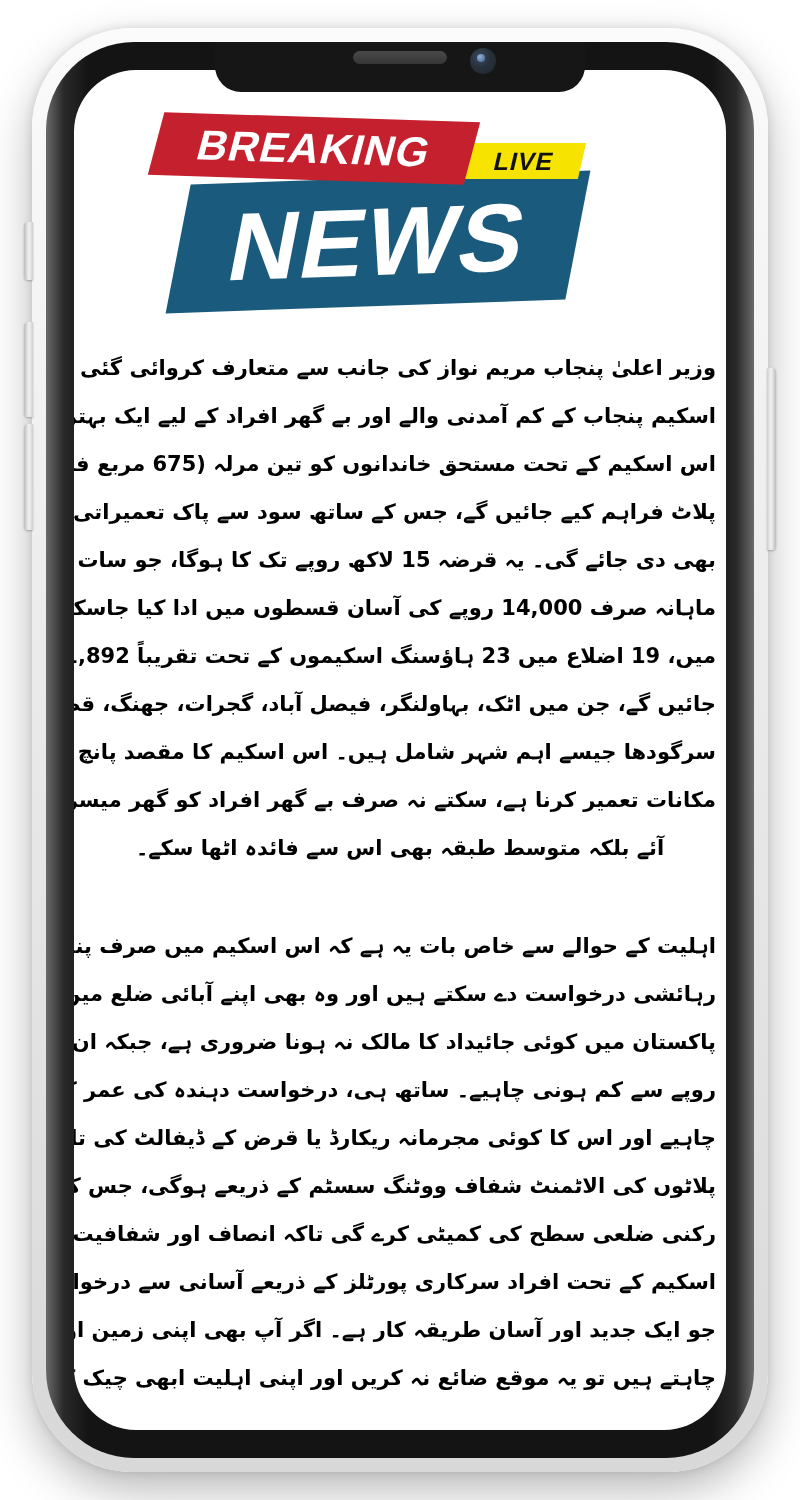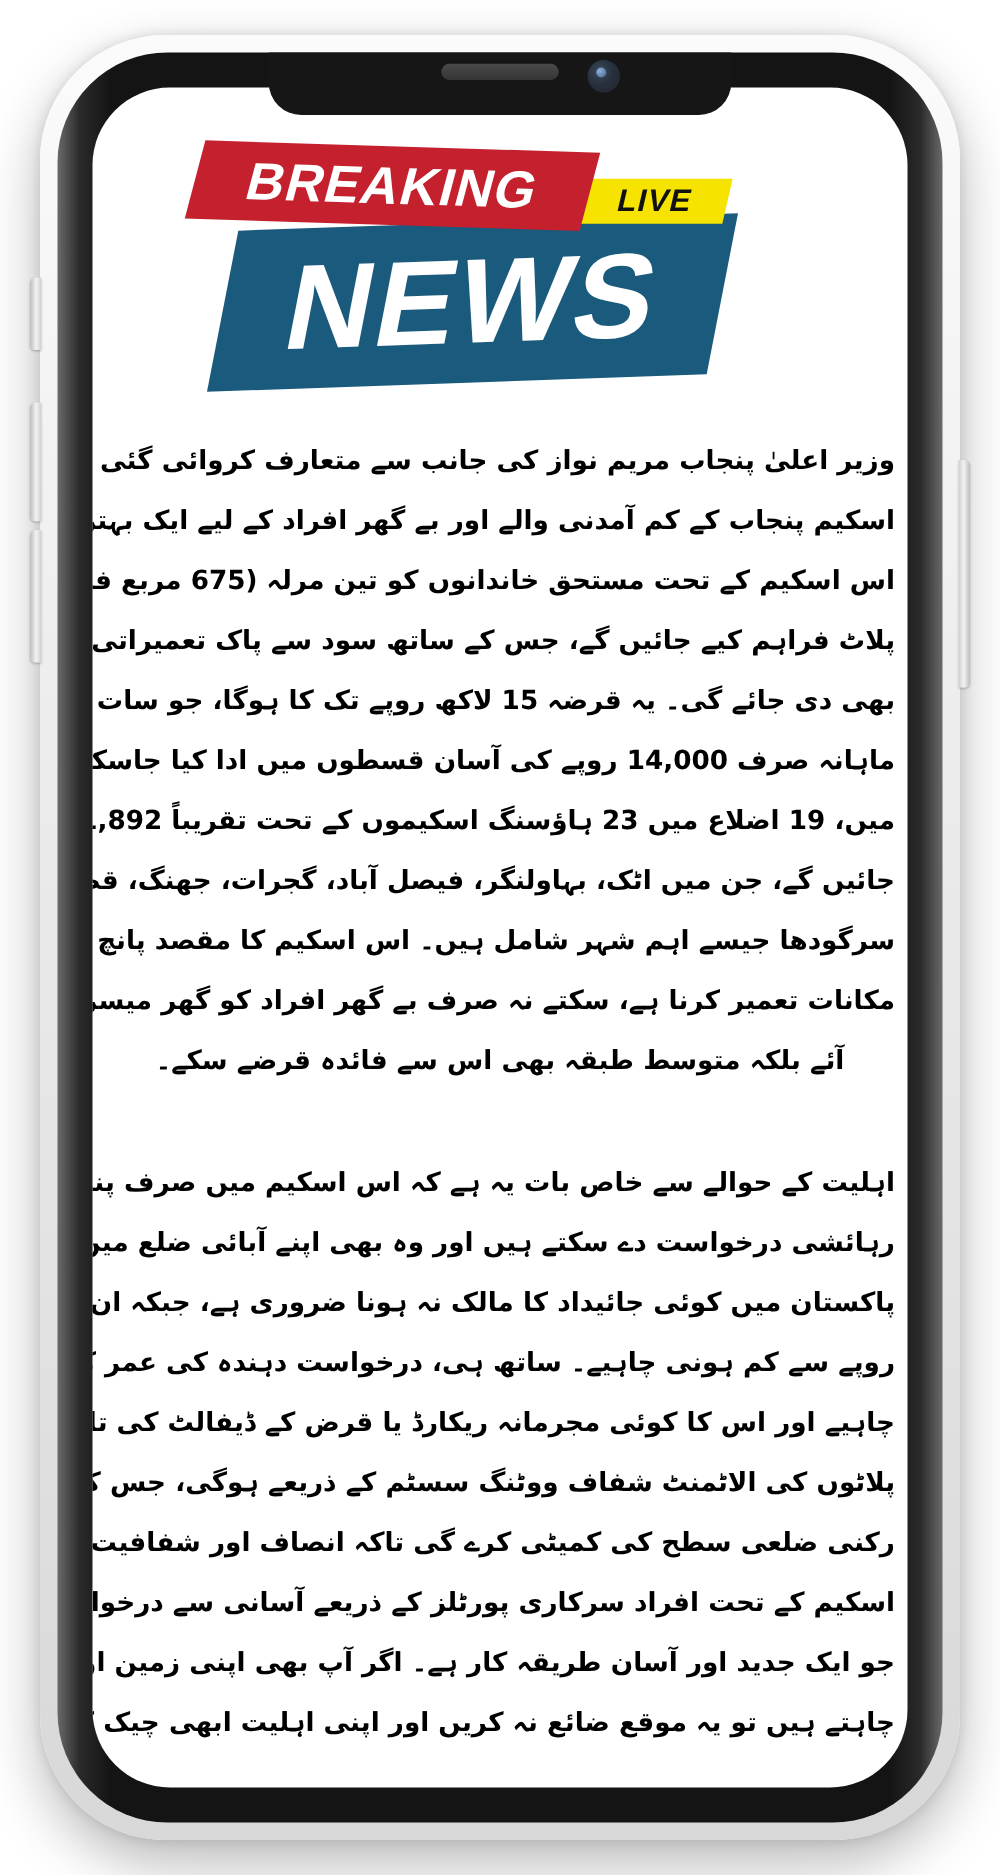--- a/index.html
+++ b/index.html
@@ -83,21 +83,21 @@
         <div class="urdu-line">وزیر اعلیٰ پنجاب مریم نواز کی جانب سے متعارف کروائی گئی "اپنی زمین اپنا گھر"</div>
         <div class="urdu-line">اسکیم پنجاب کے کم آمدنی والے اور بے گھر افراد کے لیے ایک بہترین موقع ہے۔</div>
         <div class="urdu-line">اس اسکیم کے تحت مستحق خاندانوں کو تین مرلہ (675 مربع فٹ) کے مفت رہائشی</div>
         <div class="urdu-line">پلاٹ فراہم کیے جائیں گے، جس کے ساتھ سود سے پاک تعمیراتی قرضے کی سہولت</div>
         <div class="urdu-line">بھی دی جائے گی۔ یہ قرضہ 15 لاکھ روپے تک کا ہوگا، جو سات سال کی مدت میں</div>
         <div class="urdu-line">ماہانہ صرف 14,000 روپے کی آسان قسطوں میں ادا کیا جاسکتا ہے۔ پہلی مرحلے</div>
         <div class="urdu-line">میں، 19 اضلاع میں 23 ہاؤسنگ اسکیموں کے تحت تقریباً 1,892 پلاٹ دیے</div>
         <div class="urdu-line">جائیں گے، جن میں اٹک، بہاولنگر، فیصل آباد، گجرات، جھنگ، قصور، ساہیوال اور</div>
         <div class="urdu-line">سرگودھا جیسے اہم شہر شامل ہیں۔ اس اسکیم کا مقصد پانچ سال کے اندر 100,000</div>
         <div class="urdu-line">مکانات تعمیر کرنا ہے، سکتے نہ صرف بے گھر افراد کو گھر میسر</div>
-        <div class="urdu-line">آئے بلکہ متوسط طبقہ بھی اس سے فائدہ قرضے سکے۔</div>
+        <div class="urdu-line">آئے بلکہ متوسط طبقہ بھی اس سے فائدہ اٹھا سکے۔</div>
       </div>
 
       <div class="para para-2" lang="ur" dir="rtl">
         <div class="urdu-line">اہلیت کے حوالے سے خاص بات یہ ہے کہ اس اسکیم میں صرف پنجاب کے مستقل</div>
         <div class="urdu-line">رہائشی درخواست دے سکتے ہیں اور وہ بھی اپنے آبائی ضلع میں۔ درخواست گزار کا</div>
         <div class="urdu-line">پاکستان میں کوئی جائیداد کا مالک نہ ہونا ضروری ہے، جبکہ ان کی ماہانہ آمدنی 50 ہزار</div>
         <div class="urdu-line">روپے سے کم ہونی چاہیے۔ ساتھ ہی، درخواست دہندہ کی عمر کم از کم 18 سال ہونی</div>
         <div class="urdu-line">چاہیے اور اس کا کوئی مجرمانہ ریکارڈ یا قرض کے ڈیفالٹ کی تاریخ نہیں ہونی چاہیے۔</div>
         <div class="urdu-line">پلاٹوں کی الاٹمنٹ شفاف ووٹنگ سسٹم کے ذریعے ہوگی، جس کی نگرانی ایک آٹھ</div>
         <div class="urdu-line">رکنی ضلعی سطح کی کمیٹی کرے گی تاکہ انصاف اور شفافیت کو یقینی بنایا جاسکے۔ اس</div>

